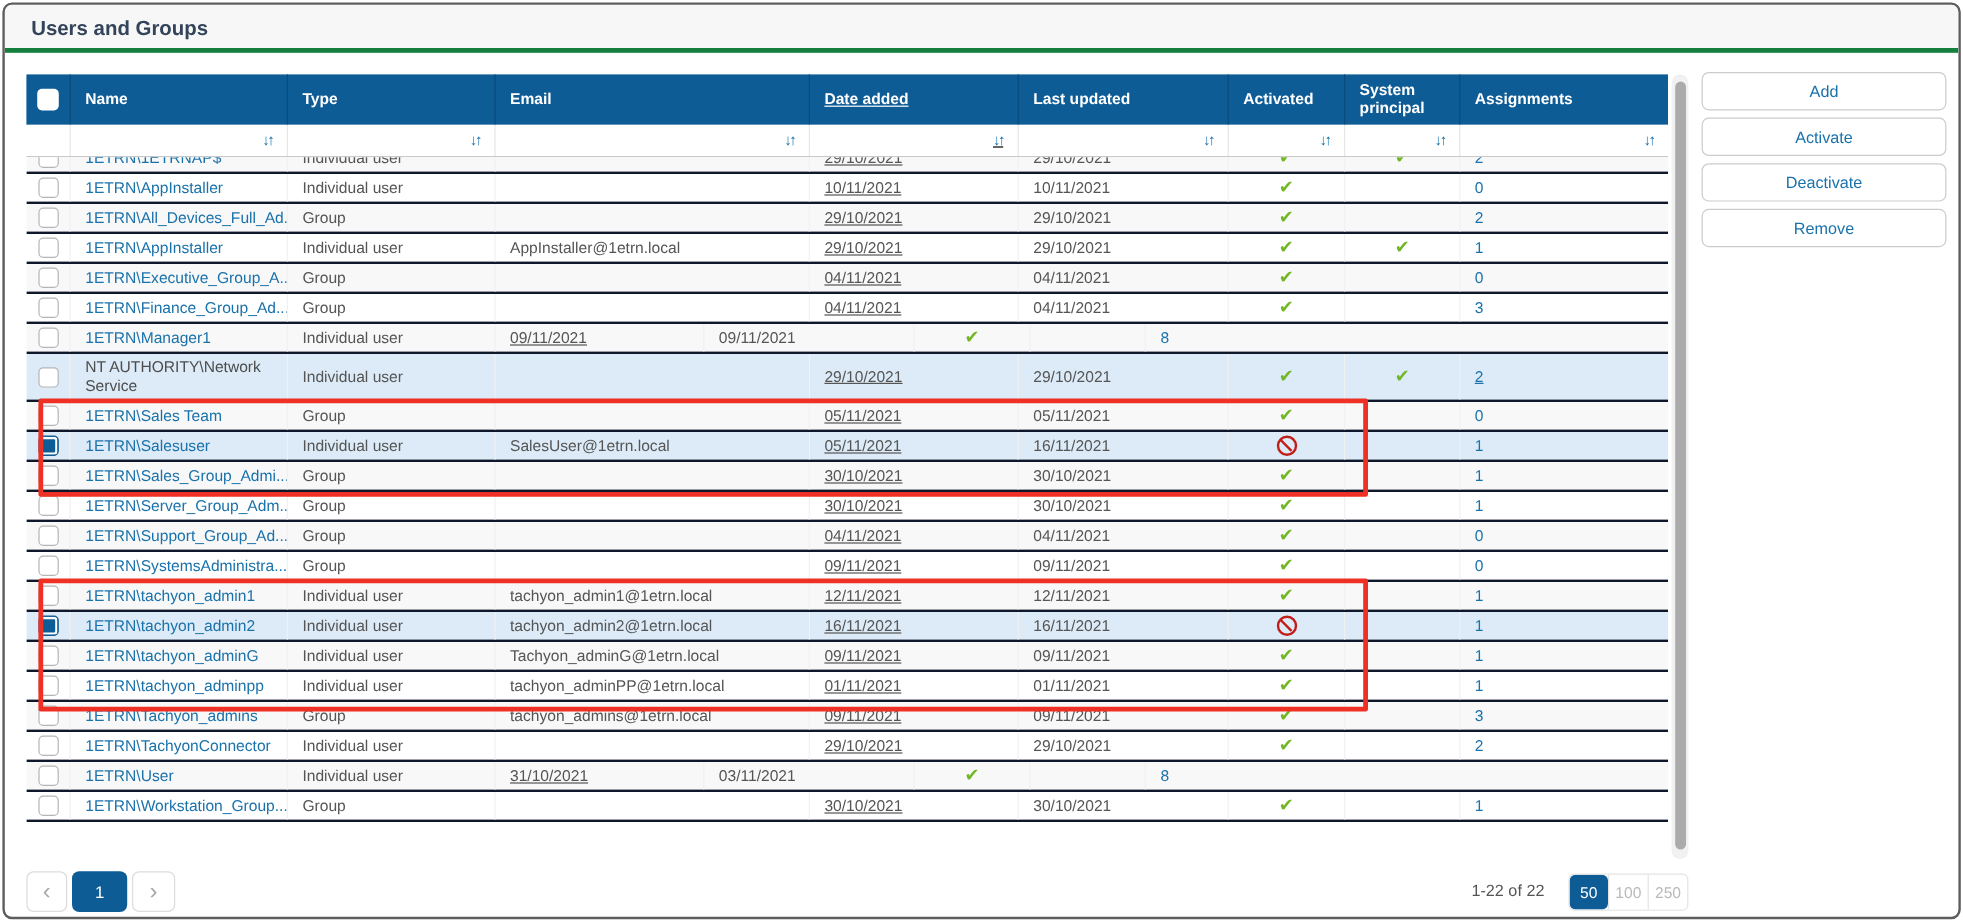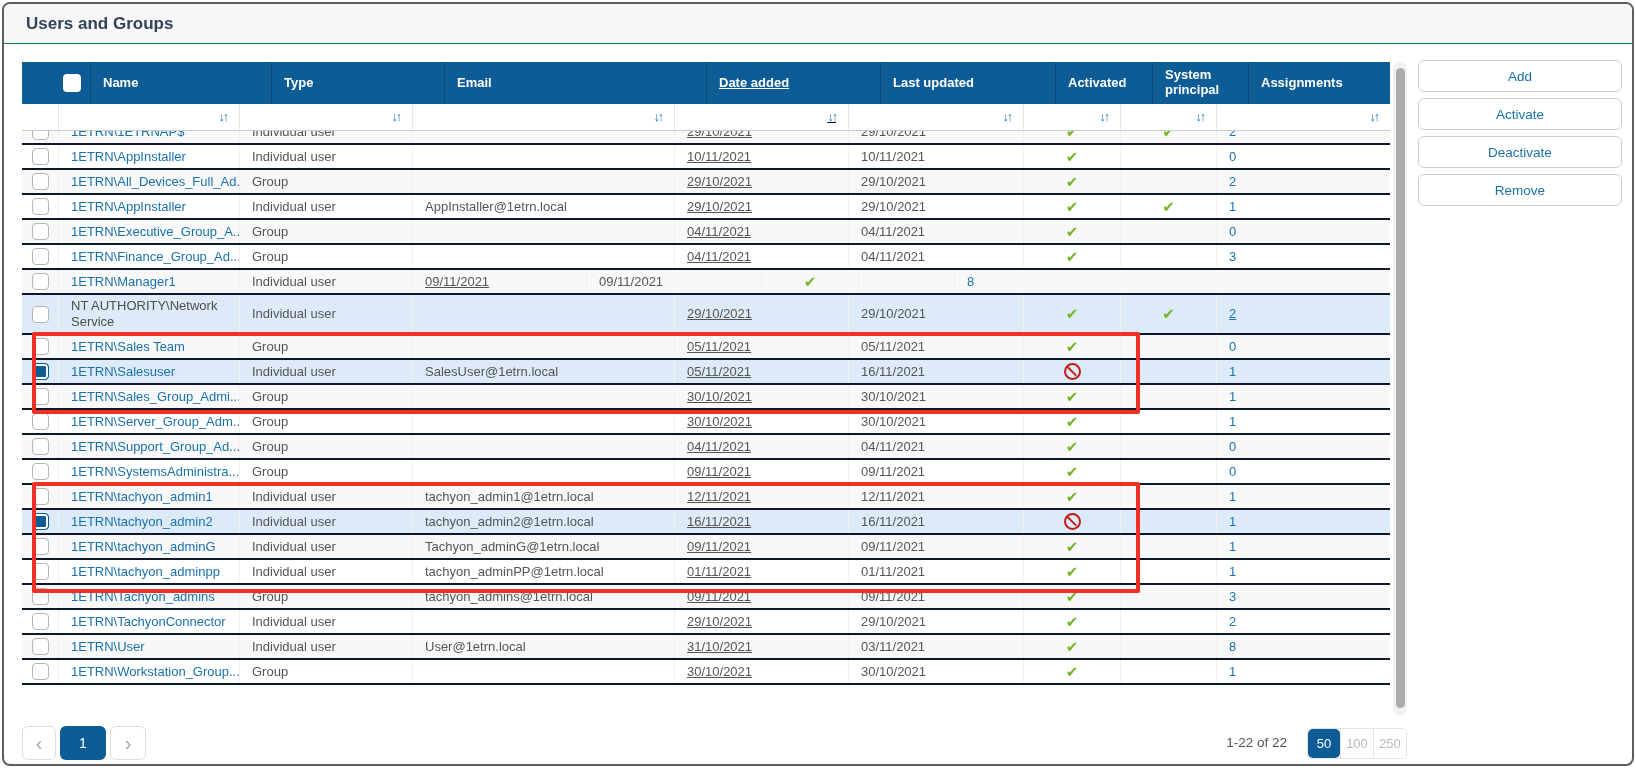--- a/index.html
+++ b/index.html
@@ -1,24 +1,24 @@
 <!DOCTYPE html>
 <html style="--header-bg: #0e5c96; --link-blue: #1a72ab; --check-green: #72b626; --deactivated-red: #c21d17; --annotation-red: #ee3124; --selected-row-bg: #dcebf7; --active-page-bg: #0e5c96; --text-gray: #555555;"><head>
 <meta charset="utf-8">
 <style>
   html,body{margin:0;padding:0;background:#fff;font-family:"Liberation Sans","DejaVu Sans",sans-serif;}
   #app{position:relative;width:1632px;height:764px;margin:2px;border:2px solid #5d5d5d;border-radius:8px;
        overflow:hidden;background:#fff;box-sizing:border-box;}
   
   .titlebar{position:absolute;left:0;top:0;width:100%;height:40px;background:#f7f7f7;
-            border-bottom:1px solid #15803d;box-sizing:border-box;}
+            border-bottom:4px solid #15803d;box-sizing:border-box;}
   .titlebar h1{margin:0;padding:0 0 0 22px;line-height:39px;font-size:17px;font-weight:700;color:#32435a;}
   
   .table{position:absolute;left:18px;top:58px;width:1368px;}
-  .thead{display:flex;height:42px;background:var(--header-bg);padding-left:32px;}
+  .thead{display:flex;height:42px;background:var(--header-bg);}
   .th{display:flex;align-items:center;box-sizing:border-box;padding-left:12px;color:#fff;
       font-size:13px;font-weight:700;border-left:1px solid #0a4a7a;line-height:1.15;}
   .th:first-child{border-left:none;justify-content:center;padding-left:0;}
   .filterrow{display:flex;height:26px;background:#fff;border-bottom:1px solid #c9c9c9;}
   .fc{display:flex;align-items:center;justify-content:flex-end;box-sizing:border-box;
       padding-right:10px;border-left:1px solid #e7e7e7;}
   .fc:first-child{border-left:none;}
   .sort{color:var(--link-blue);font-size:12.5px;font-weight:700;letter-spacing:-2px;padding-right:2px;cursor:pointer;}
   .tbody-viewport{height:554px;overflow:hidden;}
   .tbody{margin-top:-11px;}
@@ -533,21 +533,20 @@
             </div>
           </div>
           <div class="row">
             <div class="cell c0">
               <span class="cb"></span>
             </div>
             <div class="cell c1">
               <span class="name-link">1ETRN\User</span>
             </div>
             <div class="cell c2">Individual user</div>
-            <div class="cell c3">User@1etrn.local</div>
             <div class="cell c4">31/10/2021</div>
             <div class="cell c5">03/11/2021</div>
             <div class="cell c6 center">
               <span class="check">✔</span>
             </div>
             <div class="cell c7 center"></div>
             <div class="cell c8">
               <span class="num">8</span>
             </div>
           </div>

